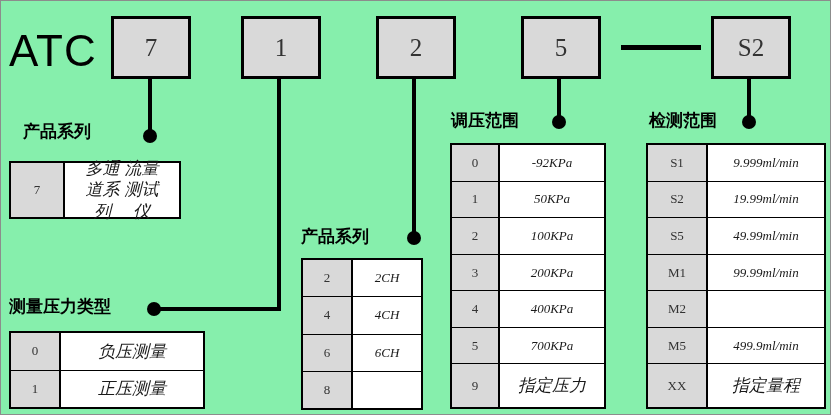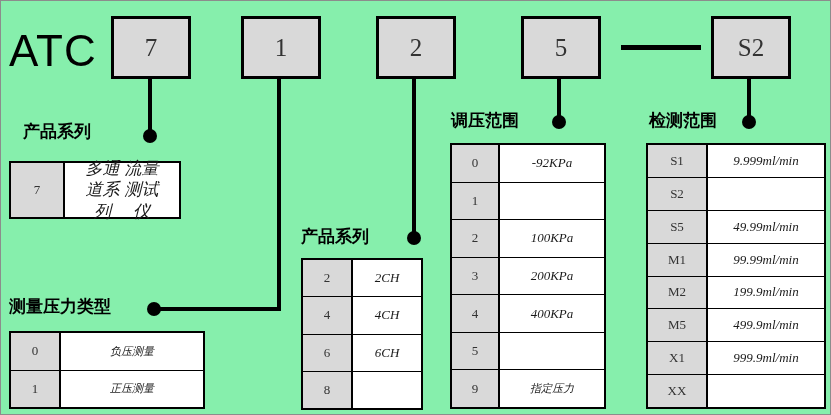--- a/index.html
+++ b/index.html
@@ -108,21 +108,21 @@
     justify-content: center;
     font-family: "Liberation Serif", "DejaVu Serif", serif;
     font-size: 13px;
     color: #1a1a1a;
     text-align: center;
     padding: 0 18px;
     box-sizing: border-box;
     font-style: italic;
   }
   .spec-value.cjk {
-    font-size: 11px;
+    font-size: 17px;
     font-family: "DejaVu Sans", "Liberation Sans", sans-serif;
   }
   .spec-value.stacked {
     flex-direction: row;
     font-family: "DejaVu Sans", "Liberation Sans", sans-serif;
     font-size: 17px;
     line-height: 1.25;
   }
 
   
@@ -225,68 +225,67 @@
     </div>
   </div>
 
   <div class="spec-table" id="range-table">
     <div class="spec-row">
       <div class="spec-code">0</div>
       <div class="spec-value">-92KPa</div>
     </div>
     <div class="spec-row">
       <div class="spec-code">1</div>
+      <div class="spec-value">50KPa</div>
     </div>
     <div class="spec-row">
       <div class="spec-code">2</div>
       <div class="spec-value">100KPa</div>
     </div>
     <div class="spec-row">
       <div class="spec-code">3</div>
       <div class="spec-value">200KPa</div>
     </div>
     <div class="spec-row">
       <div class="spec-code">4</div>
       <div class="spec-value">400KPa</div>
     </div>
     <div class="spec-row">
       <div class="spec-code">5</div>
+      <div class="spec-value">700KPa</div>
     </div>
     <div class="spec-row">
       <div class="spec-code">9</div>
       <div class="spec-value cjk">指定压力</div>
     </div>
   </div>
 
   <div class="spec-table" id="detect-table">
     <div class="spec-row">
       <div class="spec-code">S1</div>
       <div class="spec-value">9.999ml/min</div>
     </div>
     <div class="spec-row">
       <div class="spec-code">S2</div>
+      <div class="spec-value">19.99ml/min</div>
     </div>
     <div class="spec-row">
       <div class="spec-code">S5</div>
       <div class="spec-value">49.99ml/min</div>
     </div>
     <div class="spec-row">
       <div class="spec-code">M1</div>
       <div class="spec-value">99.99ml/min</div>
     </div>
     <div class="spec-row">
       <div class="spec-code">M2</div>
-      <div class="spec-value">199.9ml/min</div>
     </div>
     <div class="spec-row">
       <div class="spec-code">M5</div>
       <div class="spec-value">499.9ml/min</div>
     </div>
     <div class="spec-row">
-      <div class="spec-code">X1</div>
-      <div class="spec-value">999.9ml/min</div>
-    </div>
-    <div class="spec-row">
       <div class="spec-code">XX</div>
+      <div class="spec-value cjk">指定量程</div>
     </div>
   </div>
 
 </div>
 
 </body></html>

